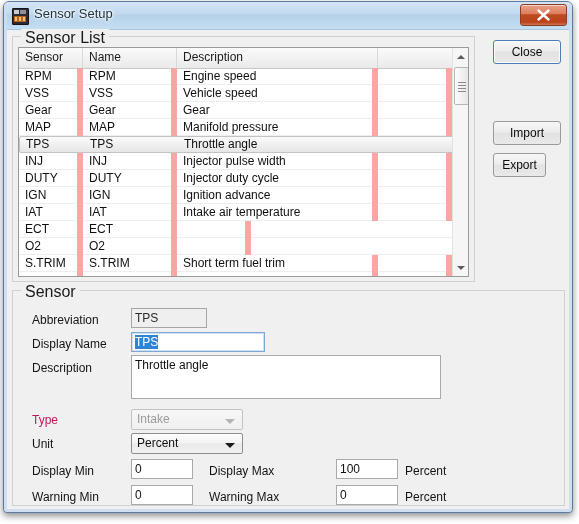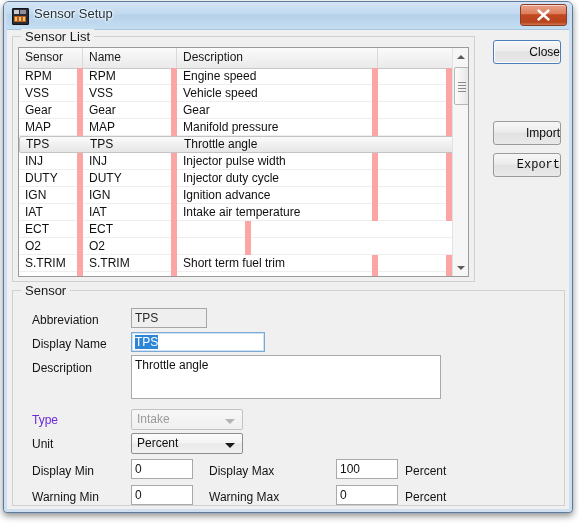--- a/index.html
+++ b/index.html
@@ -67,21 +67,21 @@
 
   
   .group{
     position:absolute;
     border:1px solid #d0d0d0;
     box-sizing:border-box;
   }
   .group-label{
     position:absolute;top:-8px;left:8px;
     background:#f0f0f0;padding:0 4px;
-    font-size:13px;color:#1a1a1a;white-space:nowrap;
+    font-size:16px;color:#1a1a1a;white-space:nowrap;
   }
   #grp-sensor-list{left:8px;top:34px;width:463px;height:246px;}
   #grp-sensor{left:8px;top:288px;width:553px;height:216px;}
 
   
   .grid{
     position:absolute;left:5px;top:10px;width:451px;height:230px;
     border:1px solid #9a9a9a;background:#fff;box-sizing:border-box;
     overflow:hidden;
   }
@@ -149,28 +149,28 @@
   }
   .sb-grip{position:absolute;left:3px;width:8px;height:1px;background:#8a8a8a;}
 
   
   .btn{
     position:absolute;
     font-family:"Liberation Sans", sans-serif;
     font-size:12px;color:#0b0b0b;
     background:linear-gradient(to bottom,#f6f6f6 0%,#ededed 45%,#e2e2e2 50%,#e9e9e9 100%);
     border:1px solid #9a9a9a;border-radius:3px;
-    cursor:pointer;text-align:right;
+    cursor:pointer;text-align:center;
     box-sizing:border-box;
     padding:0;
   }
   #btn-close{left:489px;top:38px;width:68px;height:24px;
     border:1px solid #4a7eb5;box-shadow:inset 0 0 0 1px #fafcfe;}
   #btn-import{left:489px;top:119px;width:68px;height:24px;}
-  #btn-export{left:489px;top:151px;width:68px;height:24px;font-family:Liberation Mono, monospace;}
+  #btn-export{left:489px;top:151px;width:53px;height:24px;}
 
   
   .lbl{
     position:absolute;font-size:12px;color:#141414;white-space:nowrap;
   }
   .fld{
     position:absolute;box-sizing:border-box;
     font-family:"Liberation Sans", sans-serif;font-size:12px;
     color:#101010;background:#fff;border:1px solid #a9a9a9;
     padding:1px 3px;
@@ -336,21 +336,21 @@
 
     <div class="lbl" style="left:19px;top:22px">Abbreviation</div>
     <div class="fld readonly" style="left:118px;top:17px;width:76px;height:20px;line-height:17px">TPS</div>
 
     <div class="lbl" style="left:19px;top:46px">Display Name</div>
     <div class="fld focused" style="left:118px;top:41px;width:134px;height:20px;line-height:16px"><span class="sel-text">TPS</span></div>
 
     <div class="lbl" style="left:19px;top:70px">Description</div>
     <div class="fld" style="left:118px;top:64px;width:310px;height:44px;line-height:16px">Throttle angle</div>
 
-    <div class="lbl" style="left:19px;top:122px;color:#6d28d9">Type</div>
+    <div class="lbl" style="left:19px;top:122px;color:#be185d">Type</div>
     <div class="combo disabled" style="left:118px;top:118px;width:112px">
       <span class="cval">Intake</span>
       <span class="carrow"></span>
     </div>
 
     <div class="lbl" style="left:19px;top:146px">Unit</div>
     <div class="combo" style="left:118px;top:142px;width:112px">
       <span class="cval">Percent</span>
       <span class="carrow"></span>
     </div>

